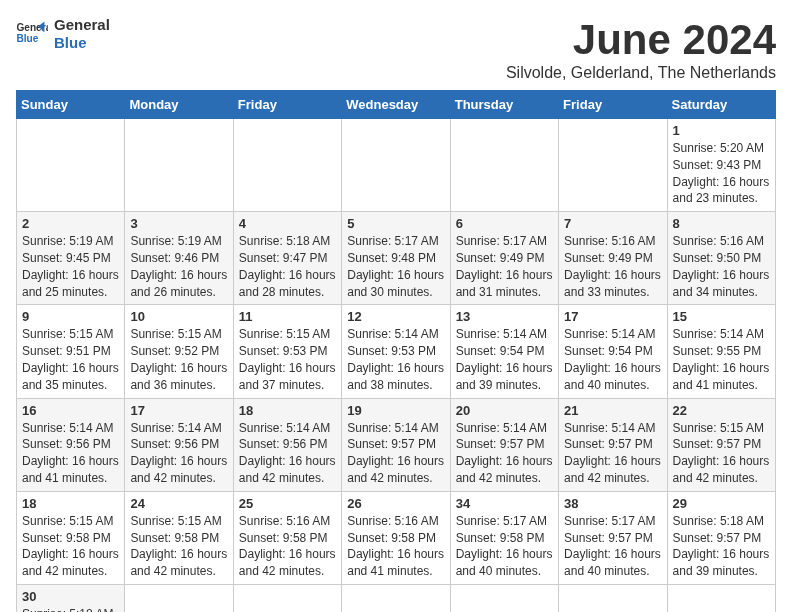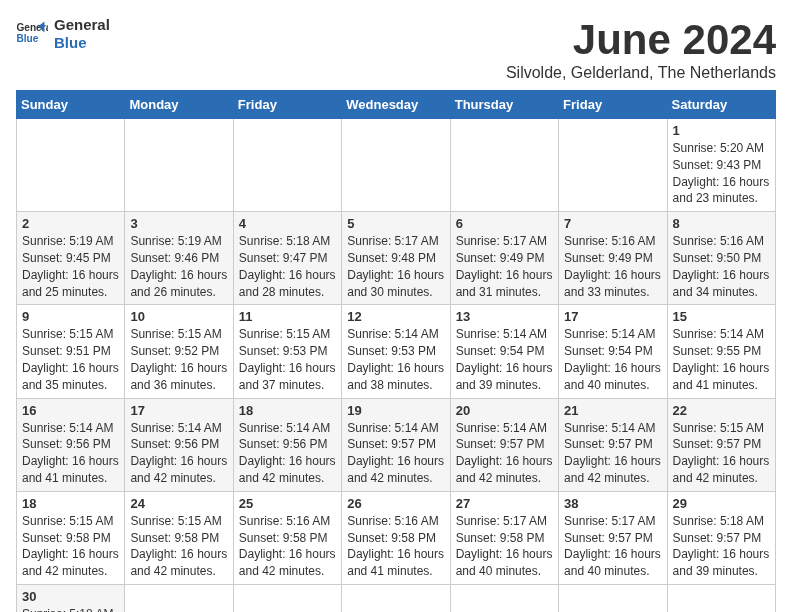--- a/index.html
+++ b/index.html
@@ -303,21 +303,21 @@
 and 42 minutes.</div>
         </td>
         <td>
           <div class="day-number">26</div>
           <div class="day-info" style="white-space: pre-line;">Sunrise: 5:16 AM
 Sunset: 9:58 PM
 Daylight: 16 hours
 and 41 minutes.</div>
         </td>
         <td>
-          <div class="day-number">27</div>
+          <div class="day-number">34</div>
           <div class="day-info" style="white-space: pre-line;">Sunrise: 5:17 AM
 Sunset: 9:58 PM
 Daylight: 16 hours
 and 40 minutes.</div>
         </td>
         <td>
           <div class="day-number">38</div>
           <div class="day-info" style="white-space: pre-line;">Sunrise: 5:17 AM
 Sunset: 9:57 PM
 Daylight: 16 hours

